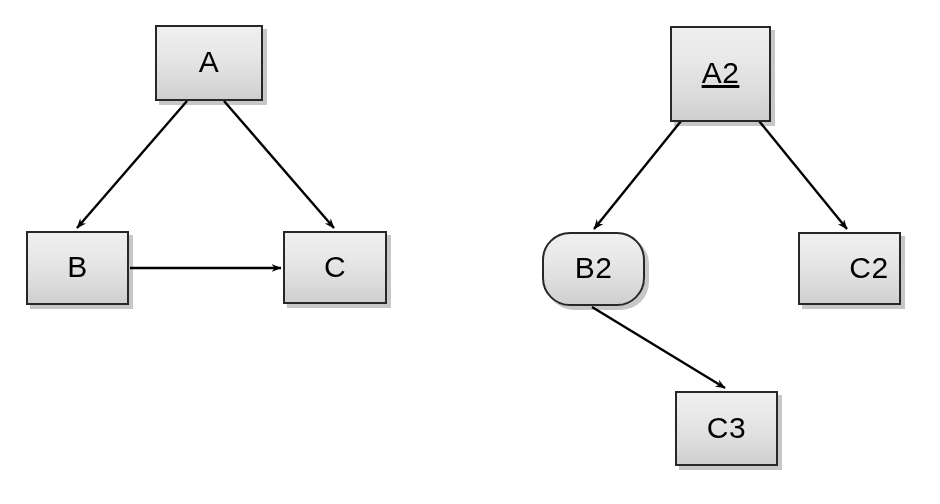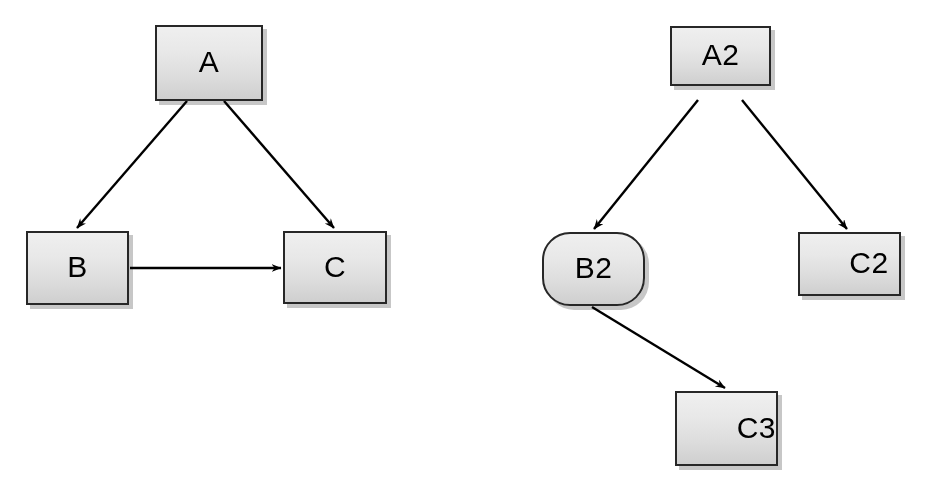--- a/index.html
+++ b/index.html
@@ -76,27 +76,27 @@
   <div id="nodes-group">
       <div class="node" style="left: 155px; top: 25px; width: 108px; height: 76px;">
         <span class="node-label">A</span>
       </div>
       <div class="node" style="left: 26px; top: 231px; width: 103px; height: 74px;">
         <span class="node-label">B</span>
       </div>
       <div class="node" style="left: 283px; top: 231px; width: 104px; height: 73px;">
         <span class="node-label">C</span>
       </div>
-      <div class="node" style="left: 670px; top: 26px; width: 101px; height: 60px;">
+      <div class="node" style="left: 670px; top: 26px; width: 101px; height: 96px; text-decoration: underline;">
         <span class="node-label">A2</span>
       </div>
       <div class="node" style="left: 542px; top: 232px; width: 103px; height: 74px; border-radius: 28px;">
         <span class="node-label">B2</span>
       </div>
-      <div class="node" style="left: 798px; top: 232px; width: 103px; height: 64px; padding-left: 39px;">
+      <div class="node" style="left: 798px; top: 232px; width: 103px; height: 73px; padding-left: 39px;">
         <span class="node-label">C2</span>
       </div>
-      <div class="node" style="left: 675px; top: 391px; width: 103px; height: 75px; justify-content: flex-end;">
+      <div class="node" style="left: 675px; top: 391px; width: 103px; height: 75px;">
         <span class="node-label">C3</span>
       </div>
     </div>
 
 </div>
 
 </body></html>

